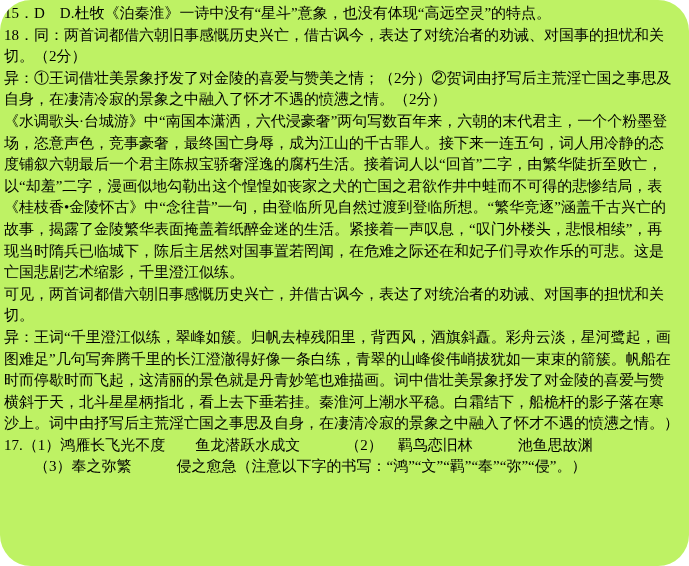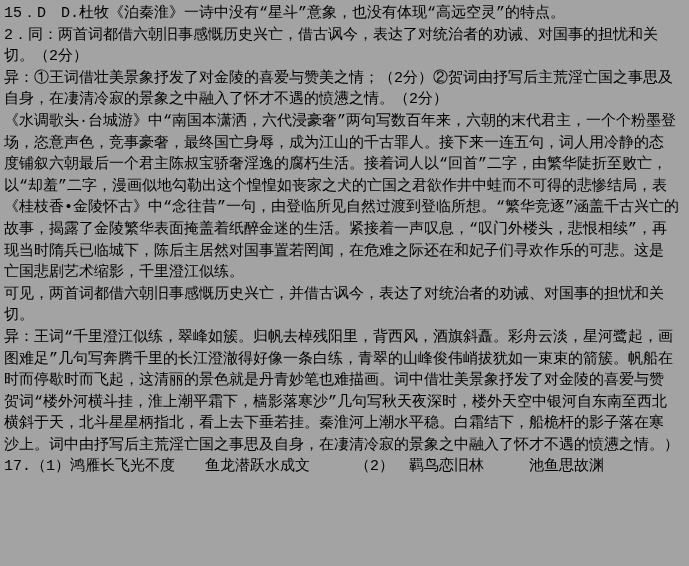--- a/index.html
+++ b/index.html
@@ -5,54 +5,55 @@
   html, body {
     margin: 0;
     padding: 0;
     background: #ffffff;
   }
   .doc-page {
     position: relative;
     width: 689px;
     height: 566px;
     box-sizing: border-box;
-    background: #a3a3a3;
+    background: #bef264;
     padding: 3px 2px 0 4px;
     overflow: hidden;
-    font-family: Liberation Mono, monospace;
+    font-family: Liberation Serif, serif;
     font-size: 15px;
     color: #000000;
+    border-radius: 31px;
   }
   .text-line {
     height: 21.6px;
     line-height: 21.6px;
     white-space: pre;
     overflow: hidden;
     letter-spacing: 0;
   }
 </style>
 </head>
 <body>
 
 <div class="doc-page">
   <div class="text-line">15．D　D.杜牧《泊秦淮》一诗中没有“星斗”意象，也没有体现“高远空灵”的特点。</div>
-  <div class="text-line">2．同：两首词都借六朝旧事感慨历史兴亡，借古讽今，表达了对统治者的劝诫、对国事的担忧和关</div>
+  <div class="text-line">18．同：两首词都借六朝旧事感慨历史兴亡，借古讽今，表达了对统治者的劝诫、对国事的担忧和关</div>
   <div class="text-line">切。（2分）</div>
   <div class="text-line">异：①王词借壮美景象抒发了对金陵的喜爱与赞美之情；（2分）②贺词由抒写后主荒淫亡国之事思及</div>
   <div class="text-line">自身，在凄清冷寂的景象之中融入了怀才不遇的愤懑之情。（2分）</div>
   <div class="text-line">《水调歌头·台城游》中“南国本潇洒，六代浸豪奢”两句写数百年来，六朝的末代君主，一个个粉墨登</div>
   <div class="text-line">场，恣意声色，竞事豪奢，最终国亡身辱，成为江山的千古罪人。接下来一连五句，词人用冷静的态</div>
   <div class="text-line">度铺叙六朝最后一个君主陈叔宝骄奢淫逸的腐朽生活。接着词人以“回首”二字，由繁华陡折至败亡，</div>
   <div class="text-line">以“却羞”二字，漫画似地勾勒出这个惶惶如丧家之犬的亡国之君欲作井中蛙而不可得的悲惨结局，表</div>
   <div class="text-line">《桂枝香•金陵怀古》中“念往昔”一句，由登临所见自然过渡到登临所想。“繁华竞逐”涵盖千古兴亡的</div>
   <div class="text-line">故事，揭露了金陵繁华表面掩盖着纸醉金迷的生活。紧接着一声叹息，“叹门外楼头，悲恨相续”，再</div>
   <div class="text-line">现当时隋兵已临城下，陈后主居然对国事置若罔闻，在危难之际还在和妃子们寻欢作乐的可悲。这是</div>
   <div class="text-line">亡国悲剧艺术缩影，千里澄江似练。</div>
   <div class="text-line">可见，两首词都借六朝旧事感慨历史兴亡，并借古讽今，表达了对统治者的劝诫、对国事的担忧和关</div>
   <div class="text-line">切。</div>
   <div class="text-line">异：王词“千里澄江似练，翠峰如簇。归帆去棹残阳里，背西风，酒旗斜矗。彩舟云淡，星河鹭起，画</div>
   <div class="text-line">图难足”几句写奔腾千里的长江澄澈得好像一条白练，青翠的山峰俊伟峭拔犹如一束束的箭簇。帆船在</div>
   <div class="text-line">时而停歇时而飞起，这清丽的景色就是丹青妙笔也难描画。词中借壮美景象抒发了对金陵的喜爱与赞</div>
-  <div class="text-line">贺词“楼外河横斗挂，淮上潮平霜下，樯影落寒沙”几句写秋天夜深时，楼外天空中银河自东南至西北</div>
   <div class="text-line">横斜于天，北斗星星柄指北，看上去下垂若挂。秦淮河上潮水平稳。白霜结下，船桅杆的影子落在寒</div>
   <div class="text-line">沙上。词中由抒写后主荒淫亡国之事思及自身，在凄清冷寂的景象之中融入了怀才不遇的愤懑之情。）</div>
   <div class="text-line">17.（1）鸿雁长飞光不度　　鱼龙潜跃水成文　　　（2）　羁鸟恋旧林　　　池鱼思故渊</div>
+  <div class="text-line">　　（3）奉之弥繁　　　侵之愈急（注意以下字的书写：“鸿”“文”“羁”“奉”“弥”“侵”。）</div>
 </div>
 
 </body></html>

